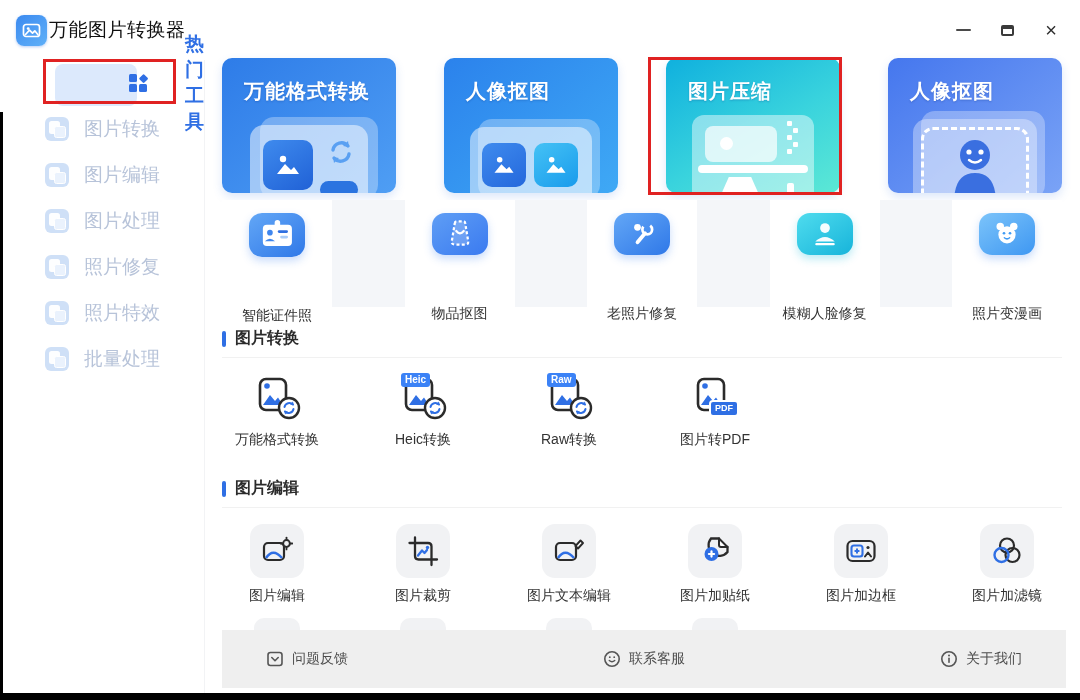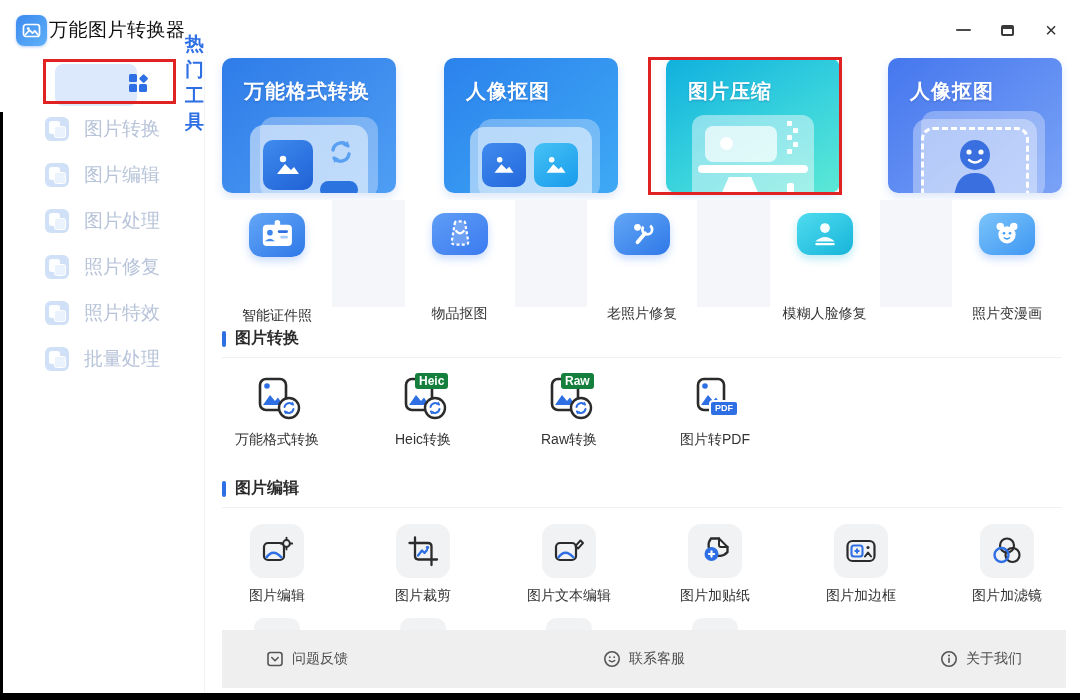--- a/index.html
+++ b/index.html
@@ -71,21 +71,21 @@
   
   .sec-header { position:absolute; left:222px; display:flex; align-items:center; gap:9px; }
   .sec-bar { width:4px; height:16px; background:#2f6fe4; border-radius:2px; }
   .sec-title { font-size:16px; font-weight:700; color:#2b2b2b; }
   .sec-card { position:absolute; left:222px; width:840px; background:#fff; border-top:1px solid #f1f1f1; display:flex; }
   .sec-card.spread { justify-content:space-between; }
   .sec-card.packed { gap:36px; }
   .tool-cell { width:110px; display:flex; flex-direction:column; align-items:center; padding-top:16px; cursor:pointer; }
   .tool-label { margin-top:9px; font-size:14px; color:#333; white-space:nowrap; }
   .conv-ic { position:relative; width:48px; height:48px; }
-  .conv-badge-label { position:absolute; left:16px; top:-1px; background:#15803d; color:#fff; font-size:12px; font-weight:700; padding:1px 4px; border-radius:3px; line-height:1.2; }
+  .conv-badge-label { position:absolute; left:2px; top:-1px; background:#3b82f6; color:#fff; font-size:10px; font-weight:700; padding:1px 4px; border-radius:3px; line-height:1.2; }
   .pdf-badge { position:absolute; right:0; bottom:5px; background:#2f6fe4; color:#fff; font-size:9px; font-weight:700; padding:2px 4px; border-radius:4px; border:2px solid #fff; line-height:1; }
   .edit-ic { width:54px; height:54px; border-radius:13px; background:#f1f2f4; display:flex; align-items:center; justify-content:center; }
 
   
   .stub { position:absolute; top:618px; width:46px; height:12px; background:#f1f2f4; border-radius:10px 10px 0 0; }
 
   
   .footer { position:absolute; left:222px; top:630px; width:844px; height:58px; background:#efefef; display:flex; align-items:center; justify-content:space-between; padding:0 44px; }
   .foot-item { display:flex; align-items:center; gap:8px; cursor:pointer; color:#4d4d4d; font-size:14px; }
 

